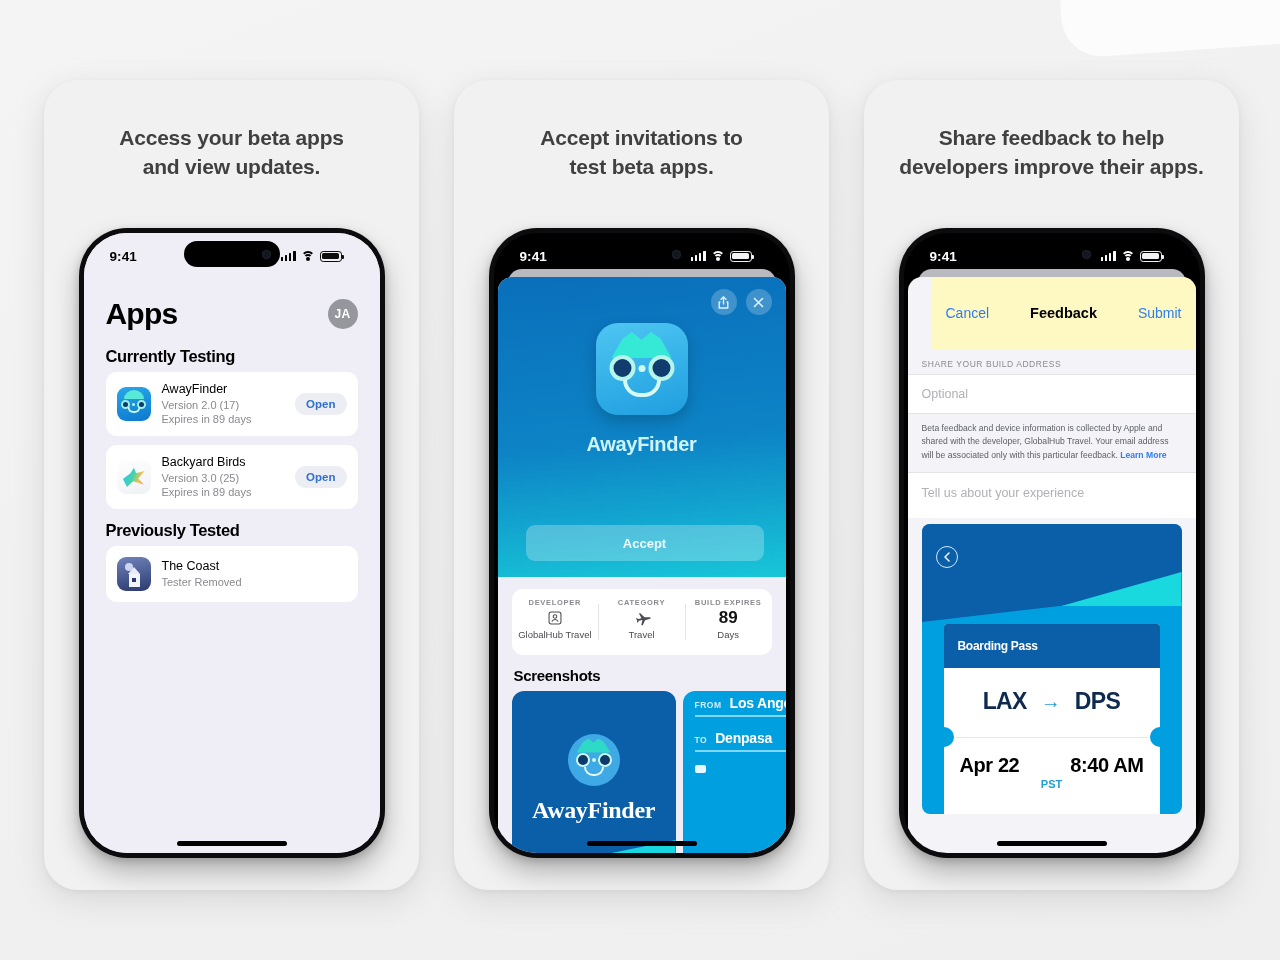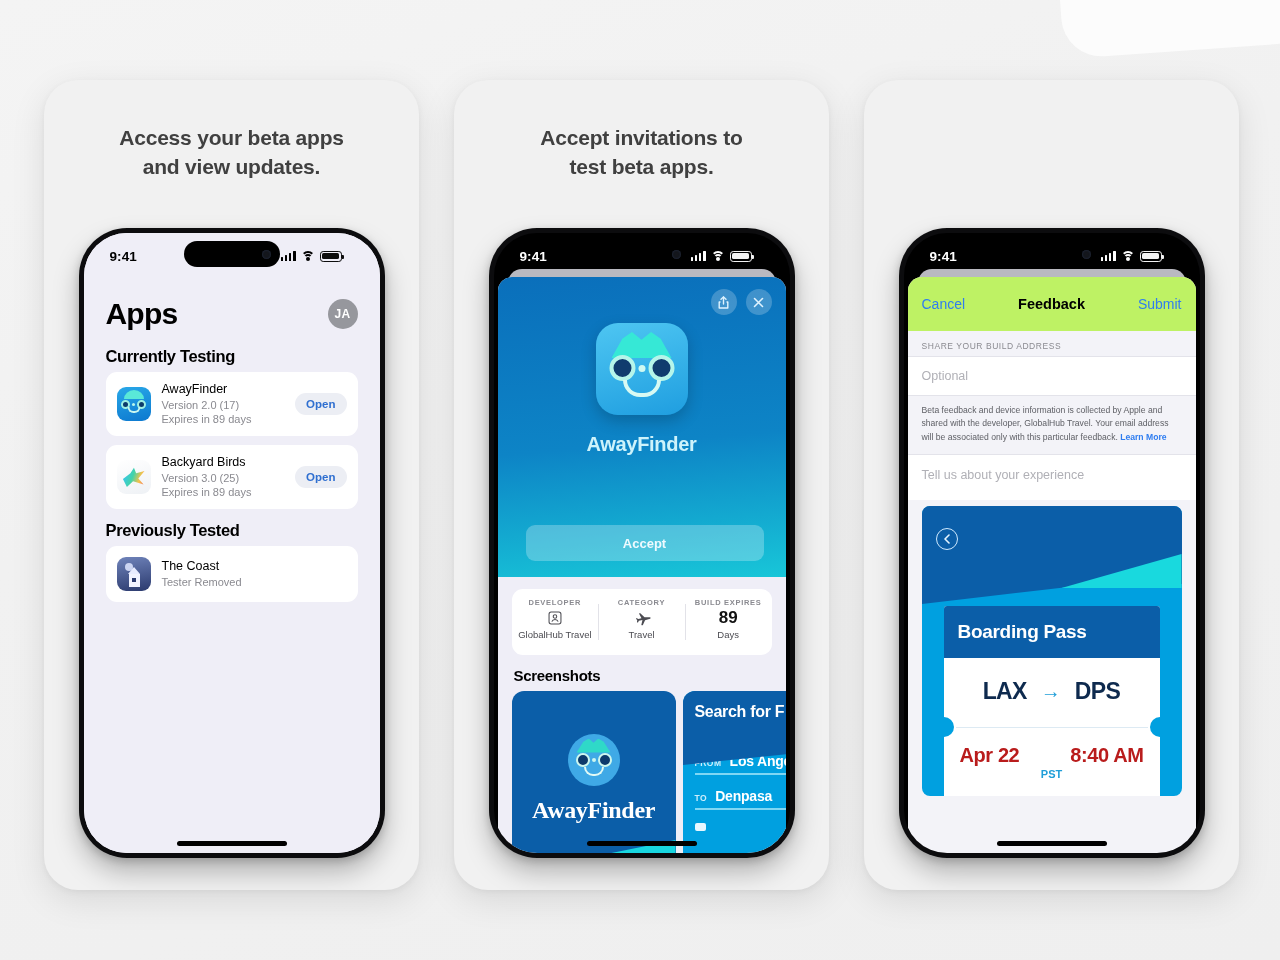--- a/index.html
+++ b/index.html
@@ -262,21 +262,21 @@
 
   
   .p3-sheetback {
     position:absolute; top:36px; left:14px; right:14px; height:40px;
     background:#b9b9c0; border-radius:14px 14px 0 0;
   }
   .p3-body { position:absolute; top:44px; left:4px; right:4px; bottom:0;
     background:#f3f3f8; border-radius:14px 14px 0 0; overflow:hidden; }
   .p3-nav {
     display:flex; align-items:center; justify-content:space-between;
-    padding: 19px 14px; background:#bef264;
+    padding: 28px 14px; background:#fef9c3;margin-left:24px;
   }
   .p3-nav .act { color:#2f7df0; font-size:14px; }
   .p3-nav .ttl { color:#000; font-size:14.5px; font-weight:700; }
   .p3-grouphdr { padding: 10px 14px 5px 14px; font-size: 8.5px; letter-spacing:.55px; color:#8a8a90; }
   .p3-input {
     background:#fff; padding: 12px 14px; font-size: 12.5px; color:#b0b0b6;
     border-top:1px solid #e3e3ea; border-bottom:1px solid #e3e3ea;
   }
   .p3-disclaim {
     padding: 8px 14px 10px 14px; font-size: 8.6px; line-height: 1.55; color:#5f6066;
@@ -297,37 +297,37 @@
   .p3-back {
     position:absolute; top:22px; left:14px; width:22px; height:22px; border-radius:50%;
     border:1.8px solid #cfeaff; display:flex; align-items:center; justify-content:center;
     color:#e6f5ff; font-size:11px; z-index:4;
   }
   .pass {
     position:absolute; top:100px; left:22px; right:22px; bottom:-10px;
     background:#fff; border-radius: 3px; overflow:hidden;
   }
   .pass .bar {
-    background:#0b5ea8; color:#fff; font-size: 19px; font-weight:800;
+    background:#0b5ea8; color:#fff; font-size: 12px; font-weight:800;
     padding: 15px 14px; letter-spacing:-.3px;
   }
   .pass .route {
     display:flex; align-items:center; justify-content:center; gap: 14px;
     padding: 20px 0 22px 0; color:#0e2a4e;
   }
   .pass .code { font-size: 23px; font-weight:800; letter-spacing:-.6px; }
   .pass .arrow { color:#1f9ed8; font-size: 20px; }
   .pass .perf { position:relative; height: 1px; background:#ddeaf3; margin: 0 12px; }
   .pass .notch-l, .pass .notch-r {
     position:absolute; top:-10px; width:20px; height:20px; border-radius:50%; background:#00a0e0;
   }
   .pass .notch-l { left:-22px; } .pass .notch-r { right:-22px; }
   .pass .when {
     display:flex; align-items:center; justify-content:space-between;
-    padding: 16px 16px 0 16px; color:#b91c1c;
+    padding: 16px 16px 0 16px; color:#000000;
   }
   .pass .date { font-size: 20px; font-weight:800; letter-spacing:-.4px; }
   .pass .time { font-size: 20px; font-weight:800; letter-spacing:-.4px; }
   .pass .tz { text-align:center; color:#1f9ed8; font-size:11px; font-weight:700; margin-top:1px;}
 </style>
 </head>
 <body>
 
 <div class="stage">
   <div class="corner-sheet"></div>
@@ -519,24 +519,20 @@
                     <div class="eye"></div>
                     <div class="nose"></div>
                     <div class="eye"></div>
                   </div>
                 <div class="smile"></div>
               </div>
               <div class="wordmark">AwayFinder</div>
               <div class="teal"></div>
             </div>
             <div class="ss ss-2">
-              <div class="top">
-                <div class="t-title">Search for F</div>
-                <div class="swoosh"></div>
-              </div>
               <div class="field">
                 <div class="frow">
                   <span class="flab">FROM</span>
                   <span class="fval">Los Ange</span>
                 </div>
                 <div class="frow">
                   <span class="flab">TO</span>
                   <span class="fval">Denpasa</span>
                 </div>
                 <div class="fbot">
@@ -545,20 +541,22 @@
               </div>
             </div>
           </div>
         </div>
         <div class="home-ind"></div>
       </div>
     </div>
   </div>
 
   <div class="card" id="card-3">
+    <div class="headline">Share feedback to help
+developers improve their apps.</div>
 
     <div class="phone" id="phone-3">
       <div class="screen" style="background:#000">
         <div class="notch">
             <div class="cam"></div>
           </div>
         <div class="statusbar dark">
           <span>9:41</span>
           <span class="st-right">
             <span class="bars">

